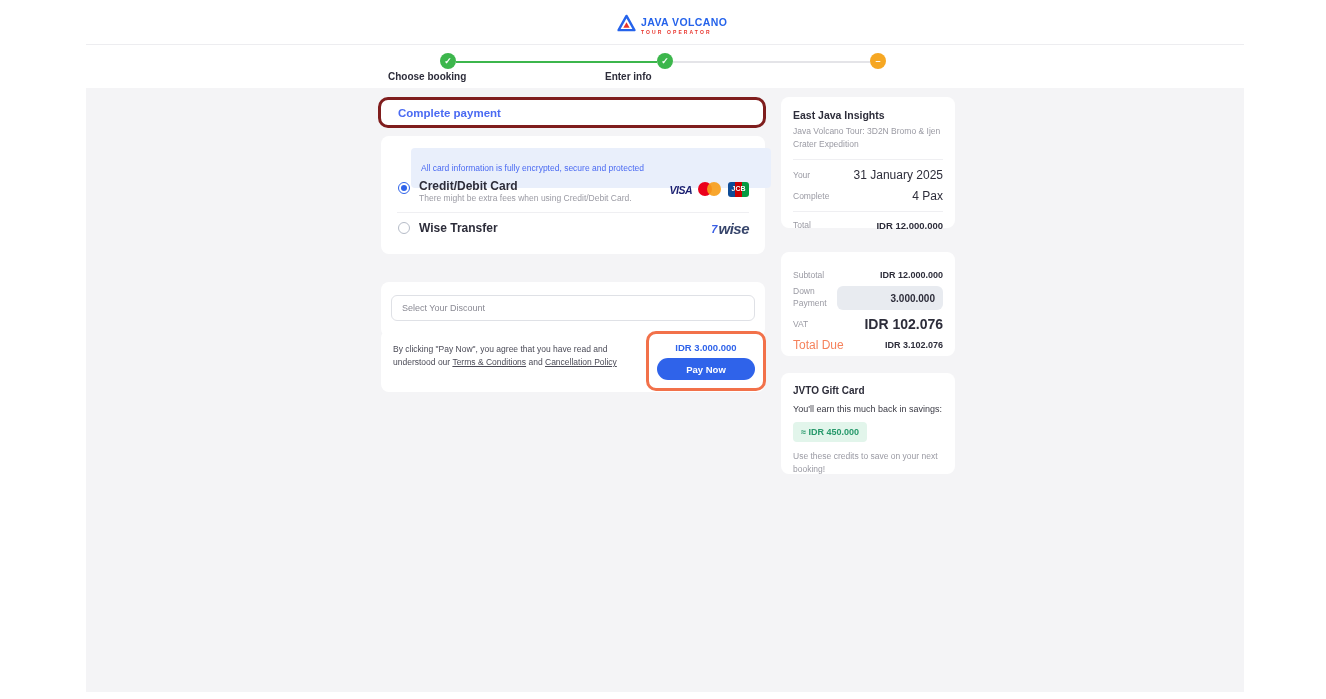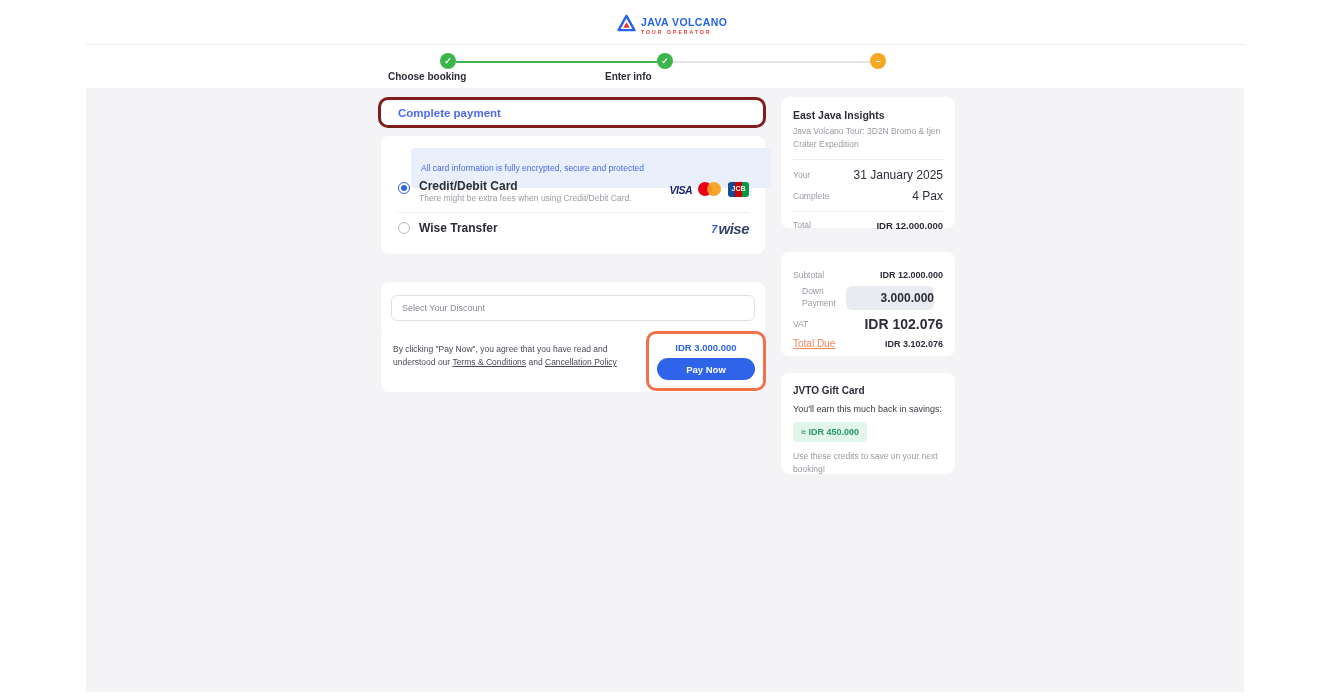--- a/index.html
+++ b/index.html
@@ -85,24 +85,24 @@
   .s-div { height:1px; background:#efeff2; margin:8px 0; }
   .s-row { display:flex; justify-content:space-between; align-items:center; margin:7px 0; }
   .s-lbl { font-size:8.5px; color:#9a9aa3; }
   .s-val { font-size:12px; color:#2d2d3a; }
   .s-val-b { font-size:9.5px; color:#2d2d3a; font-weight:bold; }
 
   #side-summary { top:252px; height:104px; }
   #side-summary .s-row { margin:6px 0; }
   #dp-row { display:flex; justify-content:center; align-items:center; margin:6px 0; }
   #dp-label { font-size:8.5px; color:#9a9aa3; width:44px; line-height:1.4; }
-  #dp-box { width:88px; height:24px; background:#e8ebf0; border-radius:6px; display:flex;
-            align-items:center; justify-content:flex-end; padding-right:0;
-            font-size:12px; font-weight:bold; color:#2d2d3a; }
-  .lbl-orange { font-size:10px; color:#f5825c;text-decoration:underline; }
+  #dp-box { width:106px; height:24px; background:#e8ebf0; border-radius:6px; display:flex;
+            align-items:center; justify-content:flex-end; padding-right:8px;
+            font-size:10px; font-weight:bold; color:#2d2d3a; }
+  .lbl-orange { font-size:12px; color:#f5825c; }
 
   #side-gift { top:373px; height:101px; }
   #gift-line1 { font-size:9px; color:#3a3a44; margin-top:8px; }
   #gift-badge { display:inline-block; margin-top:8px; background:#e2f5eb; color:#27996b;
                 font-size:9px; font-weight:bold; padding:5px 8px; border-radius:4px; }
   #gift-line2 { font-size:8.5px; color:#9a9aa3; line-height:1.5; margin-top:8px; }
 </style>
 </head>
 <body>
 

